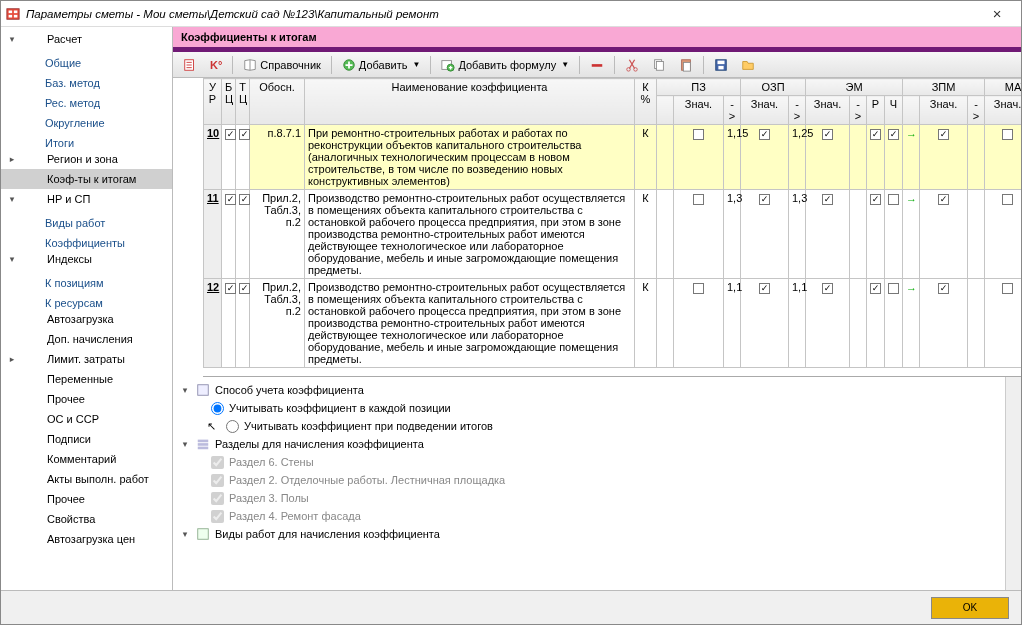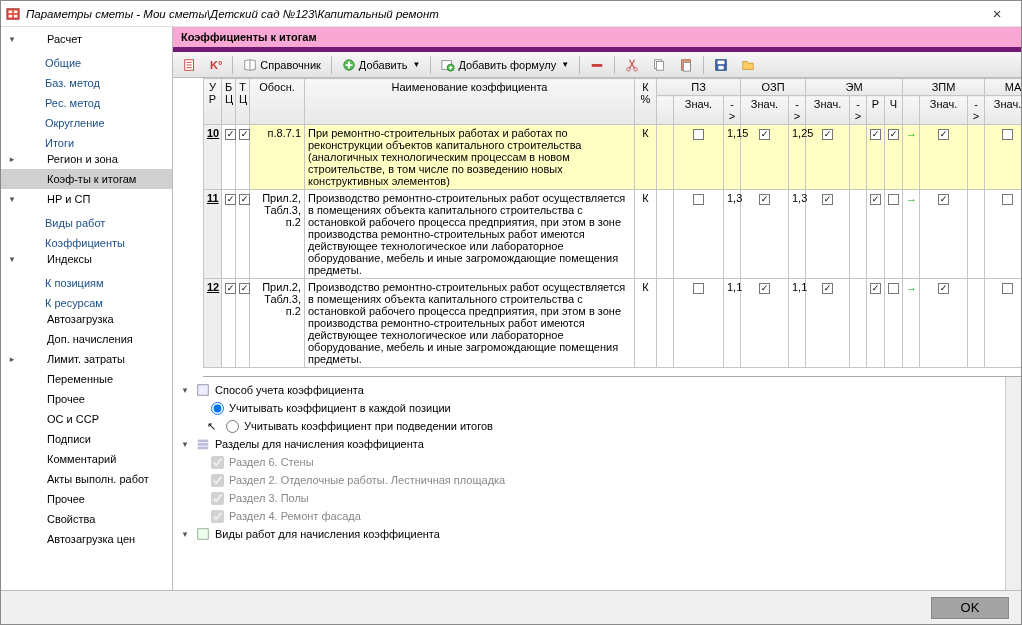--- a/index.html
+++ b/index.html
@@ -31,21 +31,21 @@
 .rownum { text-align:left; background:#eee !important; font-weight:bold;text-decoration:underline;}
 .hl { background:#ffffc4 !important;}
 .ck { width:11px; height:11px; border:1px solid #777; display:inline-block; background:#fff; vertical-align:middle;}
 .ck.on::after { content:"✓"; font-size:9px; line-height:9px; display:block; text-align:center; color:#000;}
 .arrow-green { color:#0a0; font-weight:bold;}
 .options { flex: 1; overflow-y: auto; padding: 4px 6px; background:#fff; min-height:0;}
 .opt-row { display:flex; align-items:center; height:18px; gap:5px; }
 .opt-row .exp { width:12px; text-align:center; color:#555; font-size:9px;}
 .opt-row input[type=radio], .opt-row input[type=checkbox]{ margin:0;}
 .footer { height: 34px; border-top: 1px solid #bbb; display:flex; align-items:center; justify-content:flex-end; padding-right:12px; background:#f0f0f0;}
-.ok-btn { width: 78px; height: 22px; border:1px solid #888; background:#a3a3a3; cursor:pointer; font-size:13px;}
+.ok-btn { width: 78px; height: 22px; border:1px solid #888; background:#eab308; cursor:pointer; font-size:10px;}
 .sb { width:16px; background:#efefef; border-left:1px solid #ccc;}
 
 .c-ur{width:18px}.c-bc{width:14px}.c-tc{width:14px}.c-ob{width:55px}.c-nm{width:330px}.c-kp{width:22px}
 .c-pz{width:50px}.c-ozp{width:48px}.c-em{width:44px}.c-r{width:18px}.c-ch{width:18px}
 .c-zpm{width:48px}.c-mat{width:46px}.c-ar{width:17px}
 .tcent{text-align:center}
 </style>
 </head>
 <body>
 

